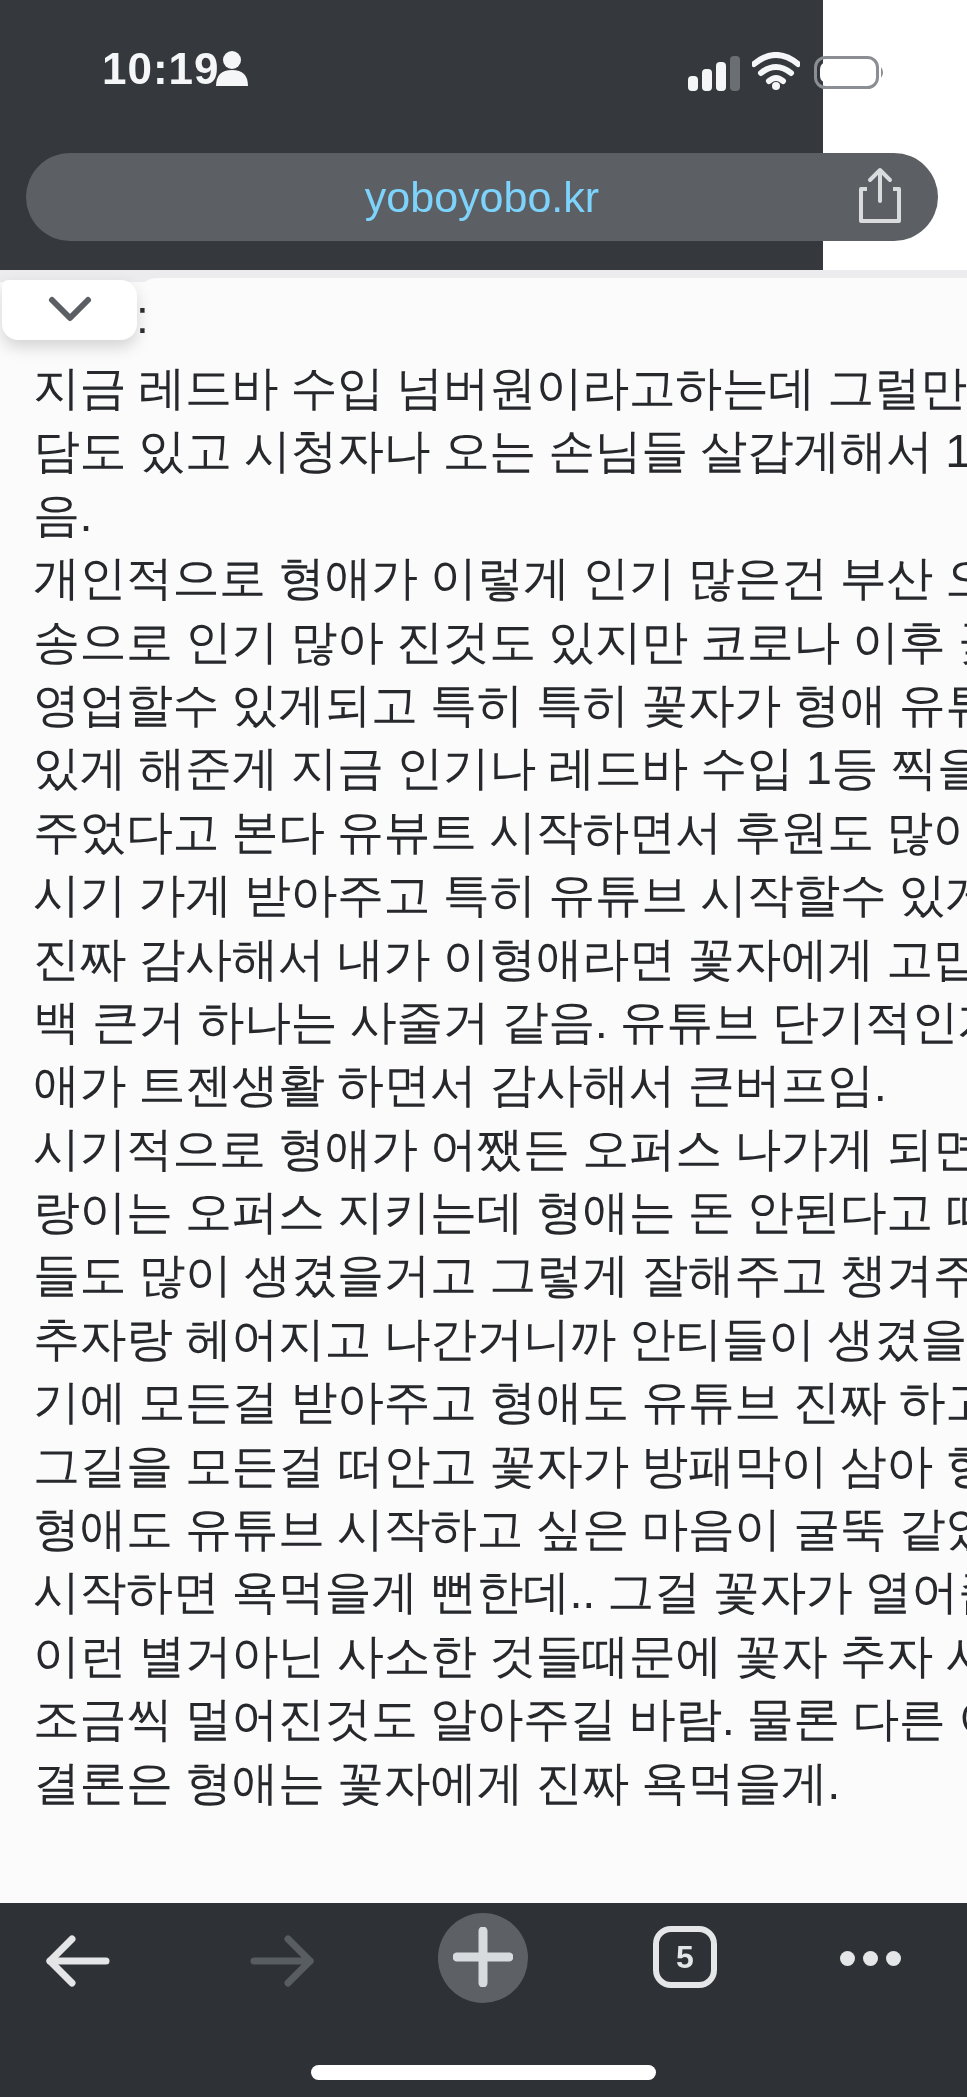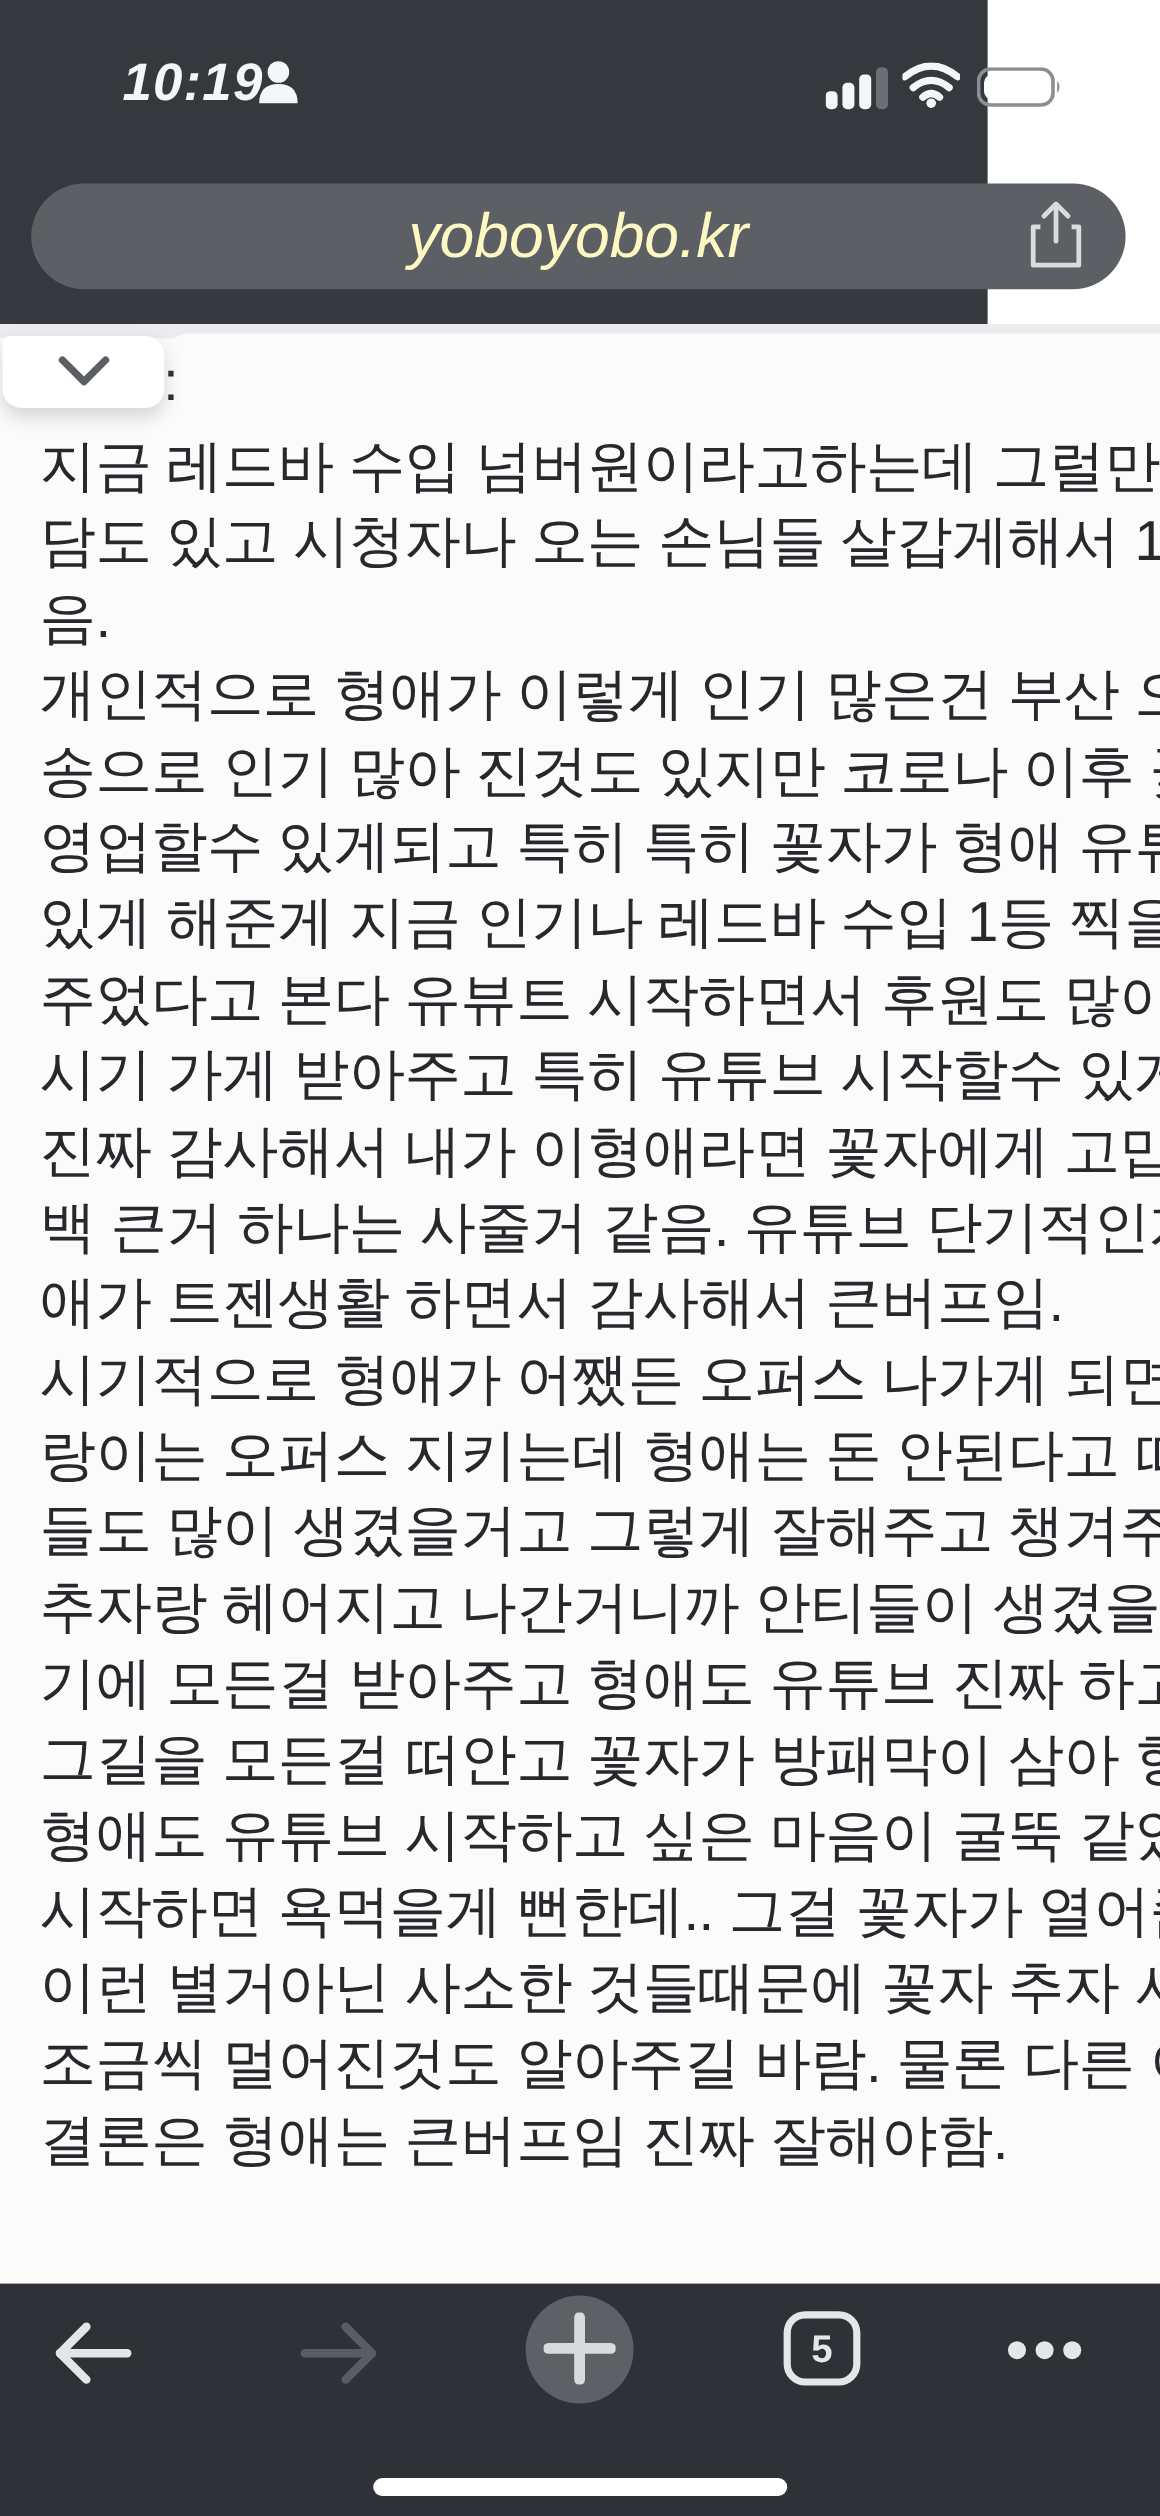--- a/index.html
+++ b/index.html
@@ -2,31 +2,31 @@
 <html><head>
 <meta charset="utf-8">
 <style>
   html,body{margin:0;padding:0;}
   body{
     width:967px;height:2097px;position:relative;overflow:hidden;
     background:#ffffff;
     font-family:"Liberation Sans","DejaVu Sans",sans-serif;
   }
   
-  .chrome-top{position:absolute;top:0;left:0;width:823px;height:270px;background:#35383c;font-style:italic;}
+  .chrome-top{position:absolute;top:0;left:0;width:823px;height:270px;background:#35383c;}
   .status-time{position:absolute;left:102px;top:44px;font-size:44px;font-weight:700;color:#f5f6f7;letter-spacing:1px;}
   .person-icon{position:absolute;left:212px;top:50px;}
   .sig-icon{position:absolute;left:688px;top:54px;}
   .wifi-icon{position:absolute;left:752px;top:52px;}
   .batt-icon{position:absolute;left:814px;top:56px;}
   .url-pill{
     position:absolute;left:26px;top:153px;width:912px;height:88px;border-radius:44px;
     background:#5c6064;display:flex;align-items:center;justify-content:center;
   }
-  .url-text{color:#fef9c3;font-size:52px;}
+  .url-text{color:#7dd3fc;font-size:43px;}
   .share-btn{position:absolute;right:28px;top:14px;width:60px;height:60px;display:flex;align-items:center;justify-content:center;background:none;border:none;padding:0;}
   
   .content{position:absolute;top:270px;left:0;width:967px;height:1633px;background:#fbfbfc;}
   .content-strip{position:absolute;top:0;left:0;width:967px;height:12px;background:#ececee;}
   .card-corner{position:absolute;top:8px;left:137px;right:0;height:70px;background:#fbfbfc;border-top-left-radius:20px;}
   .collapse-btn{
     position:absolute;left:2px;top:10px;width:135px;height:60px;background:#ffffff;
     border:none;border-radius:6px 16px 16px 16px;box-shadow:0 7px 16px rgba(0,0,0,0.16);
     display:flex;align-items:center;justify-content:center;padding:0;
   }
@@ -145,21 +145,21 @@
       <div class="line"><span>시기적으로 형애가 어쨌든 오퍼스 나가게 되면서 힘든시기</span></div>
       <div class="line"><span>랑이는 오퍼스 지키는데 형애는 돈 안된다고 떠난거에 안티</span></div>
       <div class="line"><span>들도 많이 생겼을거고 그렇게 잘해주고 챙겨주던</span></div>
       <div class="line"><span>추자랑 헤어지고 나간거니까 안티들이 생겼을 거임.  그 시</span></div>
       <div class="line"><span>기에 모든걸 받아주고 형애도 유튜브 진짜 하고 싶었을텐데</span></div>
       <div class="line"><span>그길을 모든걸 떠안고 꽃자가 방패막이 삼아 형애 키워줌.</span></div>
       <div class="line"><span>형애도 유튜브 시작하고 싶은 마음이 굴뚝 같았을건데 지금</span></div>
       <div class="line"><span>시작하면 욕먹을게 뻔한데.. 그걸 꽃자가 열어줌.</span></div>
       <div class="line"><span>이런 별거아닌 사소한 것들때문에 꽃자 추자 사이가 아주</span></div>
       <div class="line"><span>조금씩 멀어진것도 알아주길 바람. 물론 다른 이유도 있을</span></div>
-      <div class="line"><span>결론은 형애는 큰버프임 진짜 잘해야함.</span></div>
+      <div class="line"><span>결론은 형애는 꽃자에게 진짜 욕먹을게.</span></div>
     </div>
 
   <button class="scroll-top-btn">
     <span class="scroll-top-inner">
       <span>
         <svg width="46" height="26" viewBox="0 0 46 26">
           <polyline points="7,21 23,5 39,21" fill="none" stroke="#2b2e32" stroke-width="9" stroke-linecap="round" stroke-linejoin="round"></polyline>
         </svg>
       </span>
       <span class="scroll-pct">16%</span>

